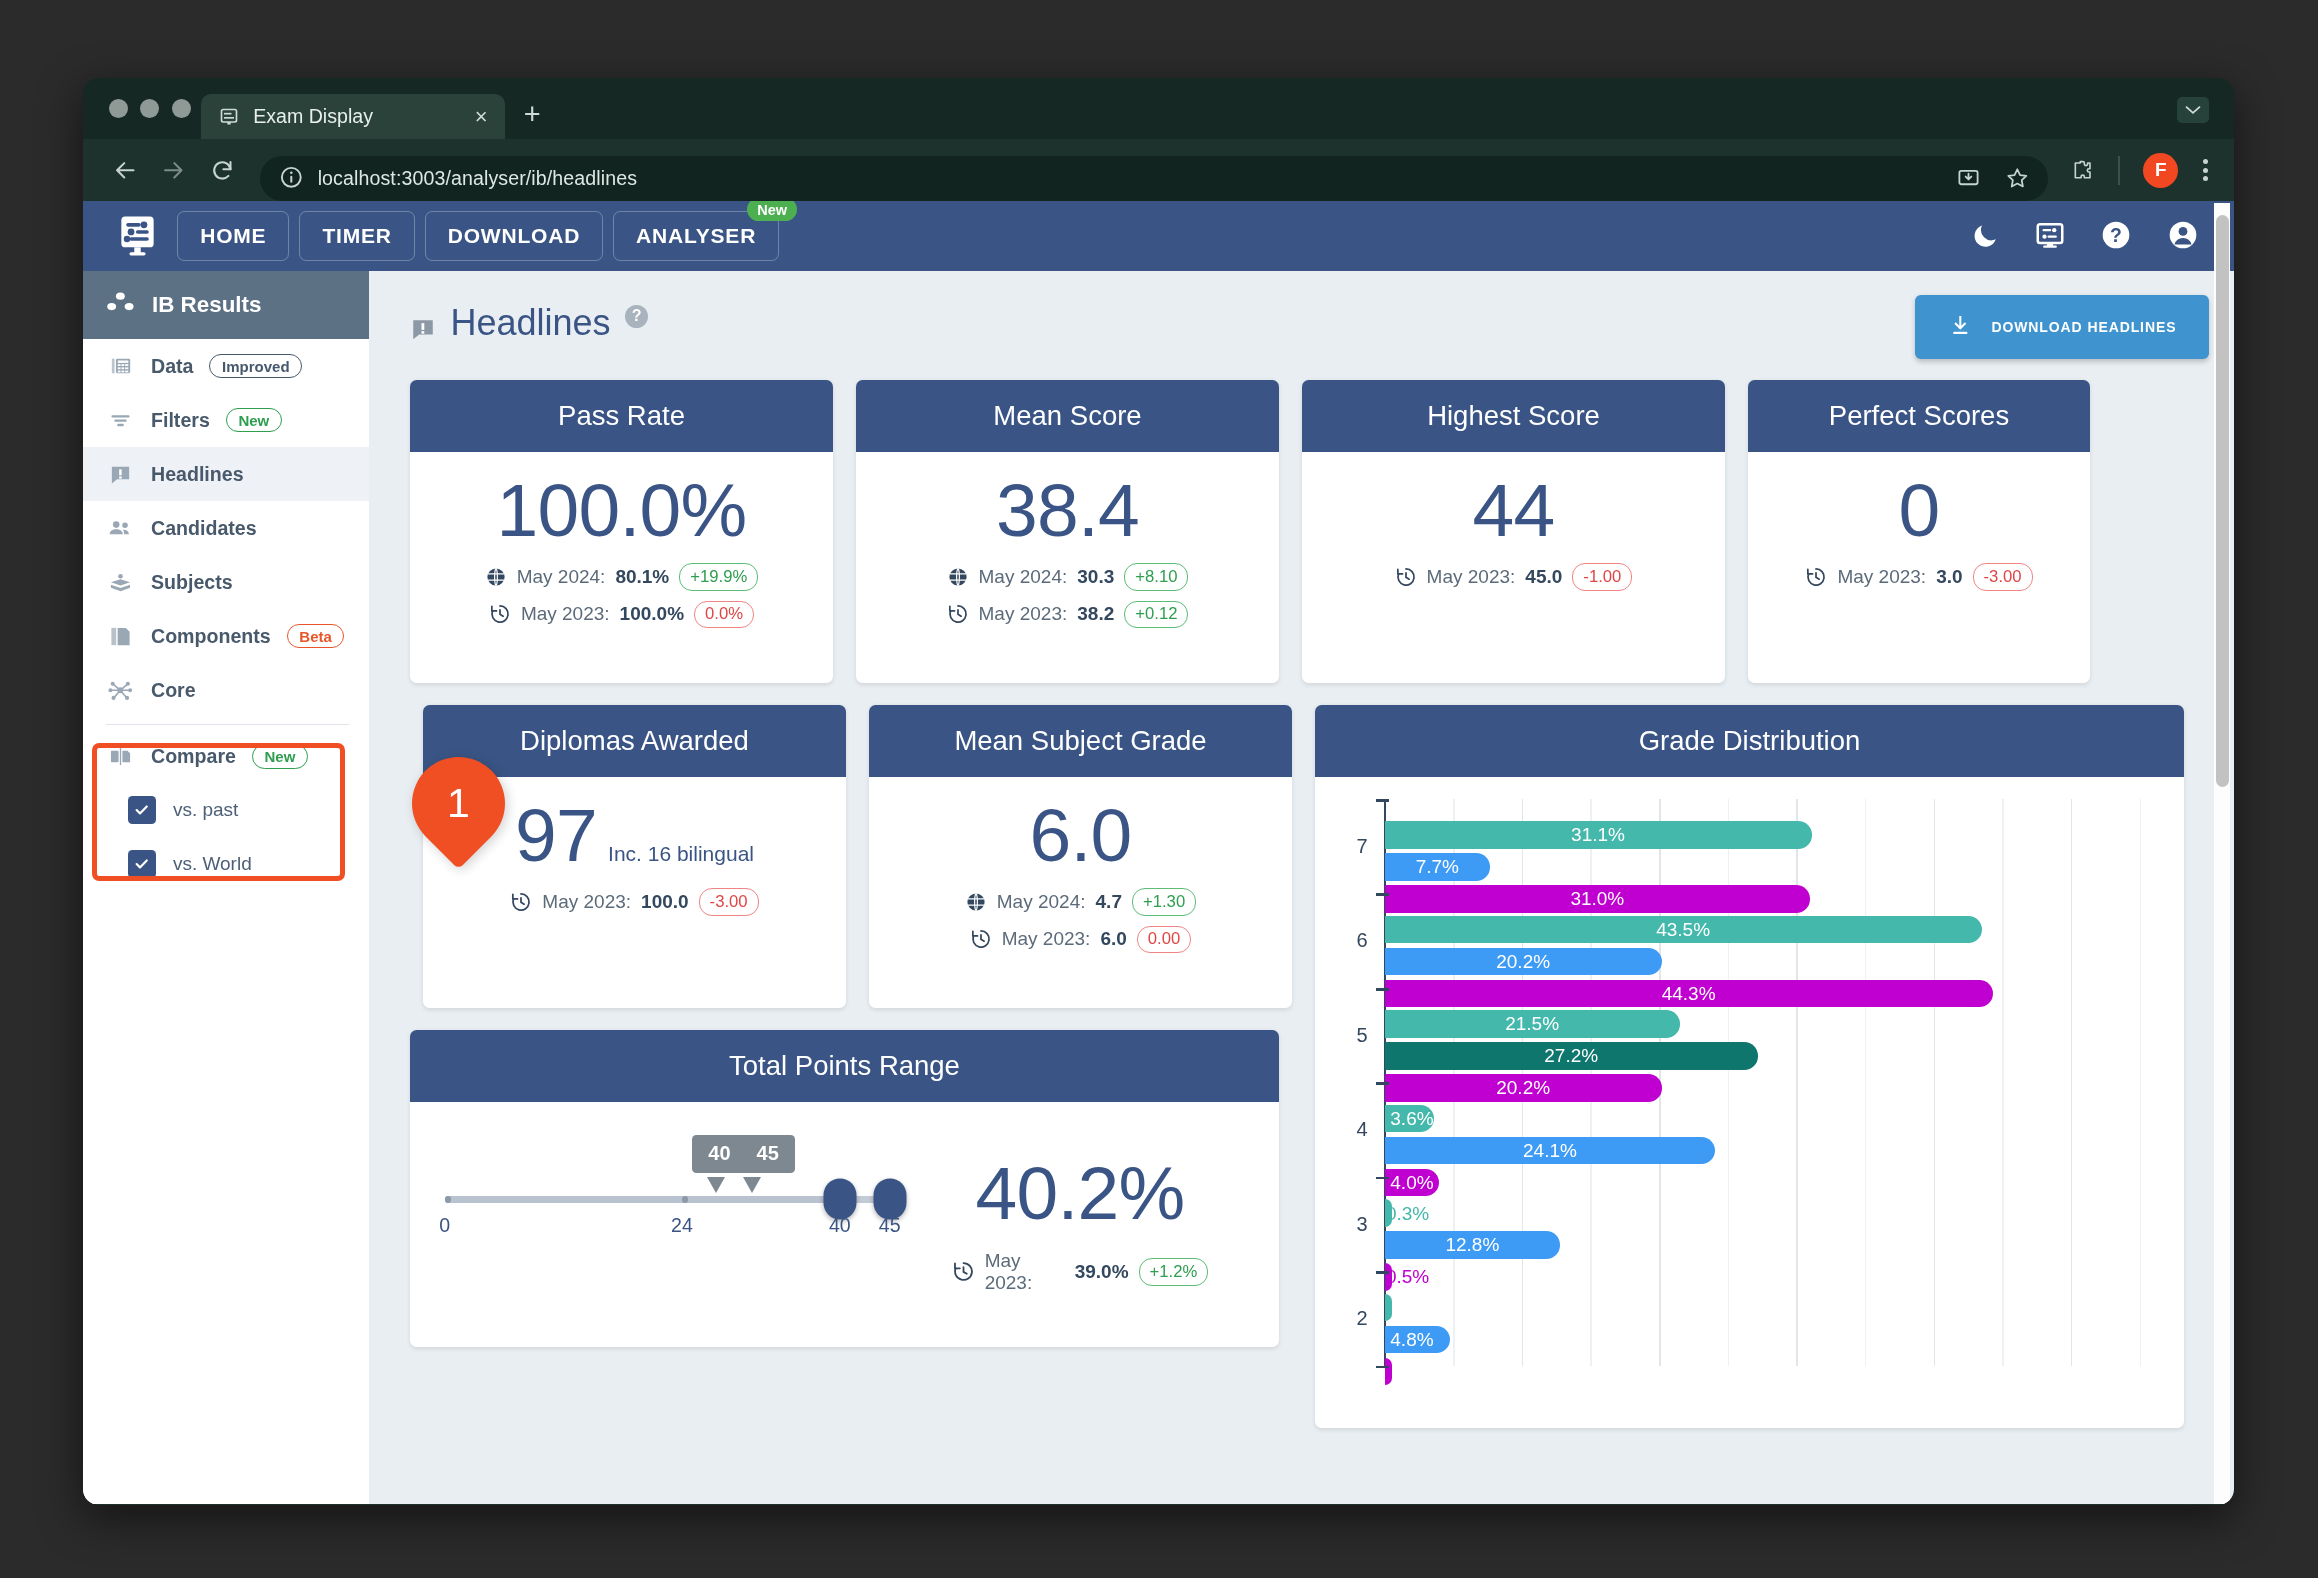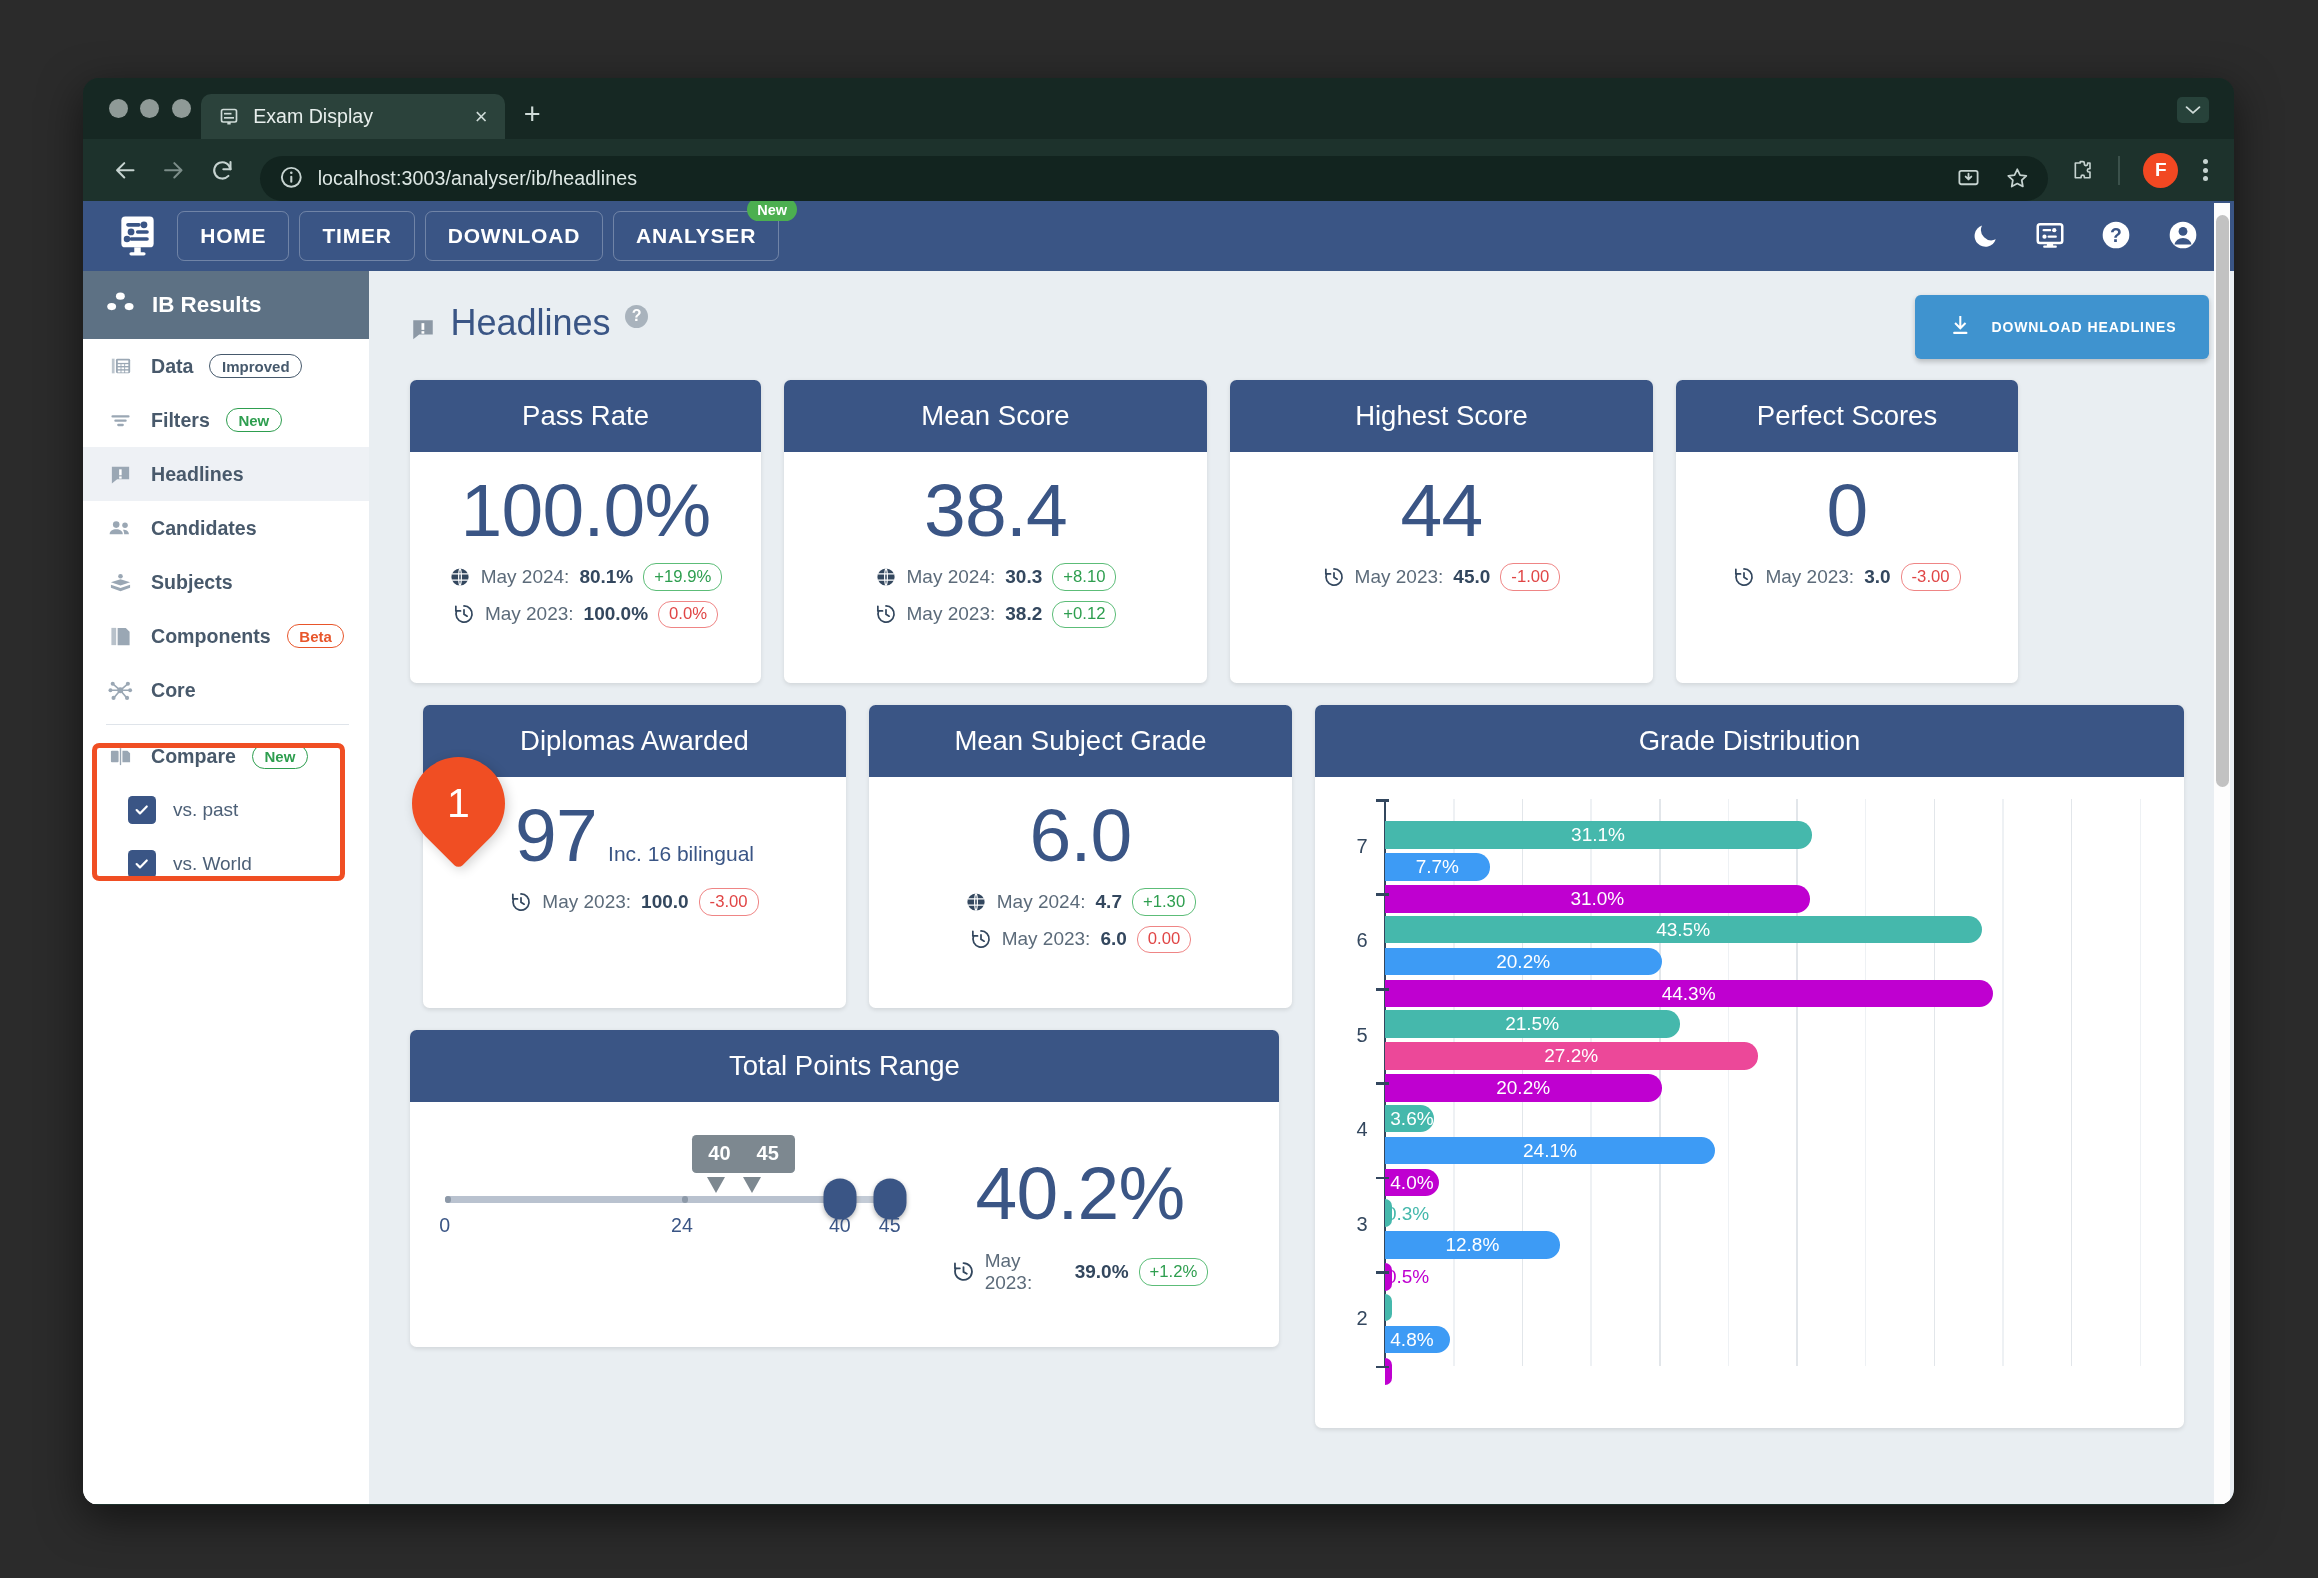--- a/index.html
+++ b/index.html
@@ -620,21 +620,21 @@
                   <path d="M11 3h2v9.5l3.4-3.4 1.4 1.4L12 16.4 6.2 10.5l1.4-1.4L11 12.5z"></path>
                   <rect x="5" y="18.4" width="14" height="2.2" rx="1.1"></rect>
                 </svg>
             </span>
             <span>DOWNLOAD HEADLINES</span>
           </div>
         </div>
 
         <div class="cardgrid">
 
-          <div class="card" style="width:351px;">
+          <div class="card" style="width:423px;">
             <div class="card-hd">Pass Rate</div>
             <div class="card-bd">
               <div class="bignum">100.0%</div>
               <div class="cmp-rows">
                 <div class="cmp">
                   <span class="cmp-ic">
                     <svg width="22" height="22" viewBox="0 0 24 24" fill="#33475e">
                         <circle cx="12" cy="12" r="9.4"></circle>
                         <path d="M12 2.6c-2 2.6-2 16.2 0 18.8M12 2.6c2 2.6 2 16.2 0 18.8M3 8.5h18M3 15.5h18" stroke="#fff" stroke-width="1.3" fill="none"></path>
                       </svg>
@@ -863,21 +863,21 @@
                     <div class="bar" style="left: 0px; width: 13.75%; background: rgb(61, 155, 245); top: calc(4% + 32px);">7.7%</div>
                     <div class="bar" style="left: 0px; width: 55.3571%; background: rgb(191, 0, 208); top: calc(4% + 64px);">31.0%</div>
                     <div class="ytick" style="top: 16.6667%;"></div>
                     <div class="ylabel" style="top: 25%;">6</div>
                     <div class="bar" style="left: 0px; width: 77.6786%; background: rgb(69, 184, 172); top: calc(20.6667% + 0px);">43.5%</div>
                     <div class="bar" style="left: 0px; width: 36.0714%; background: rgb(61, 155, 245); top: calc(20.6667% + 32px);">20.2%</div>
                     <div class="bar" style="left: 0px; width: 79.1071%; background: rgb(191, 0, 208); top: calc(20.6667% + 64px);">44.3%</div>
                     <div class="ytick" style="top: 33.3333%;"></div>
                     <div class="ylabel" style="top: 41.6667%;">5</div>
                     <div class="bar" style="left: 0px; width: 38.3929%; background: rgb(69, 184, 172); top: calc(37.3333% + 0px);">21.5%</div>
-                    <div class="bar" style="left: 0px; width: 48.5714%; background: #ec4899; top: calc(37.3333% + 32px);">27.2%</div>
+                    <div class="bar" style="left: 0px; width: 48.5714%; background: #0f766e; top: calc(37.3333% + 32px);">27.2%</div>
                     <div class="bar" style="left: 0px; width: 36.0714%; background: rgb(191, 0, 208); top: calc(37.3333% + 64px);">20.2%</div>
                     <div class="ytick" style="top: 50%;"></div>
                     <div class="ylabel" style="top: 58.3333%;">4</div>
                     <div class="bar tiny" style="left: 0px; width: 6.42857%; background: rgb(69, 184, 172); top: calc(54% + 0px);"></div>
                     <div style="position: absolute; font-size: 19px; font-weight: 500; white-space: nowrap; color: rgb(255, 255, 255); left: 5.8px; top: calc(54% + 3.6px);">3.6%</div>
                     <div class="bar" style="left: 0px; width: 43.0357%; background: rgb(61, 155, 245); top: calc(54% + 32px);">24.1%</div>
                     <div class="bar tiny" style="left: 0px; width: 7.14286%; background: rgb(191, 0, 208); top: calc(54% + 64px);"></div>
                     <div style="position: absolute; font-size: 19px; font-weight: 500; white-space: nowrap; color: rgb(255, 255, 255); left: 5.8px; top: calc(54% + 67px);">4.0%</div>
                     <div class="ytick" style="top: 66.6667%;"></div>
                     <div class="ylabel" style="top: 75%;">3</div>

